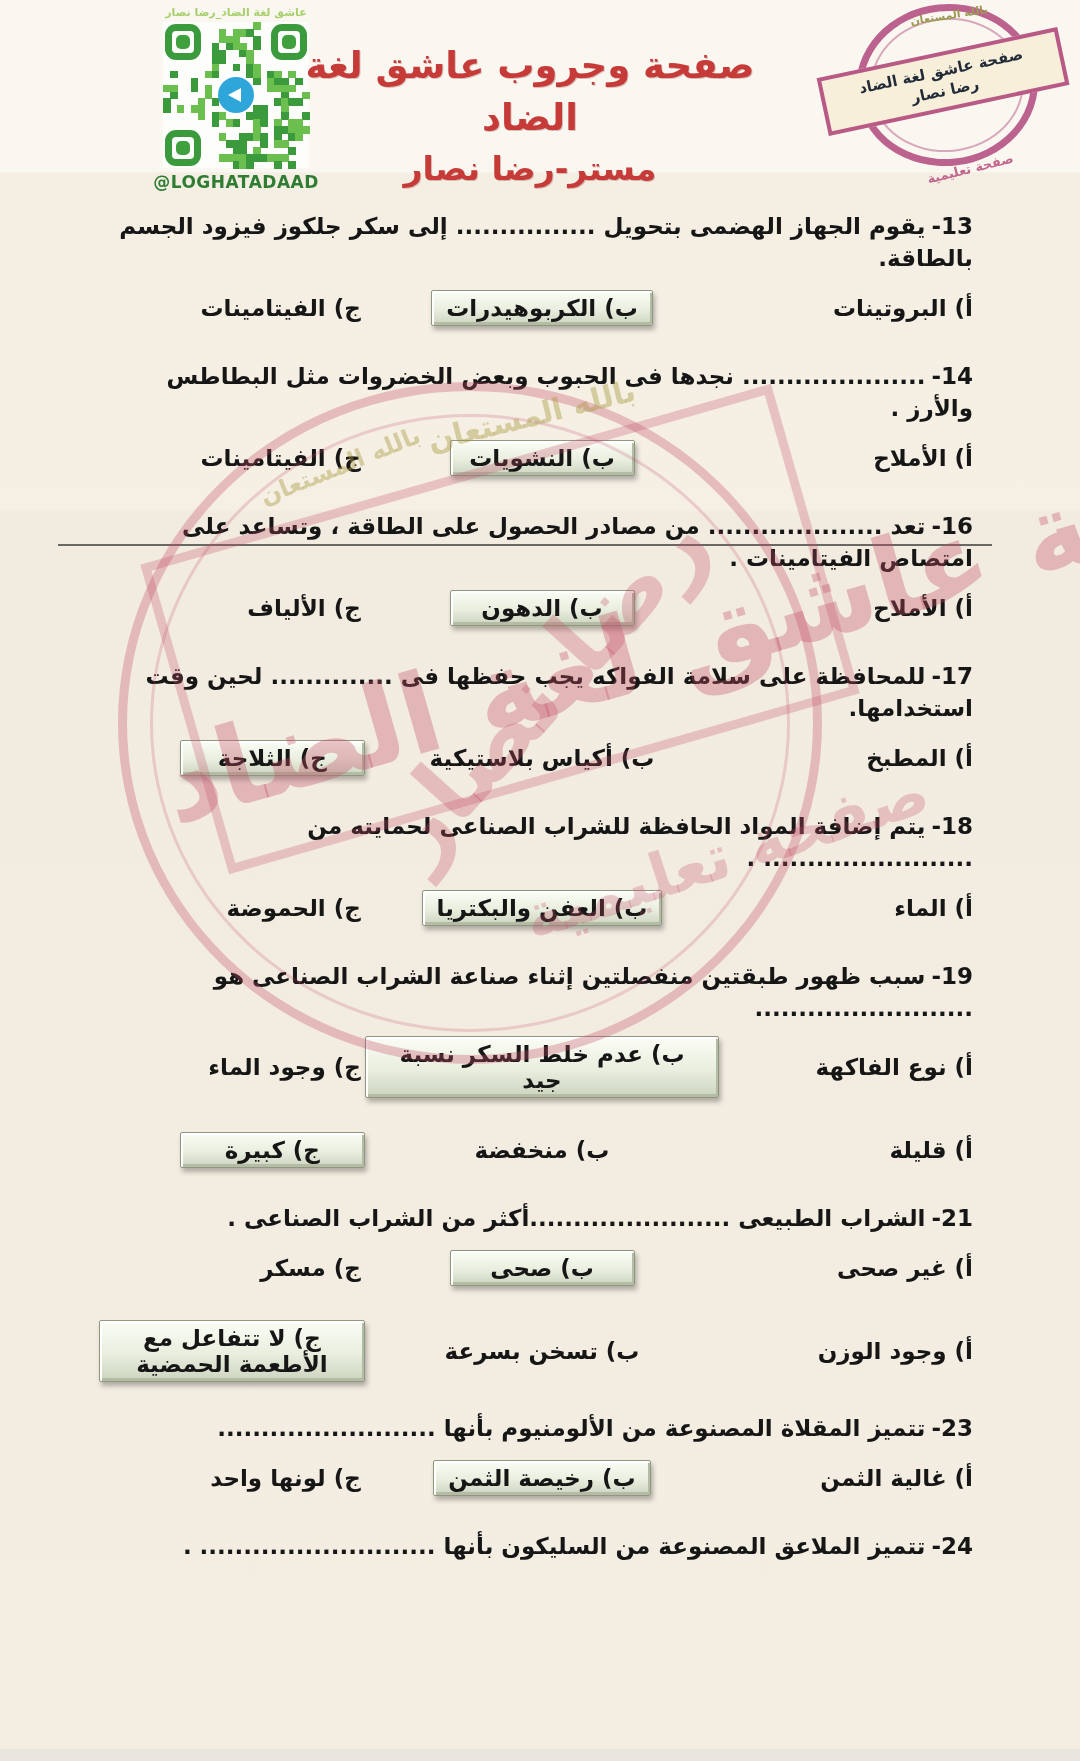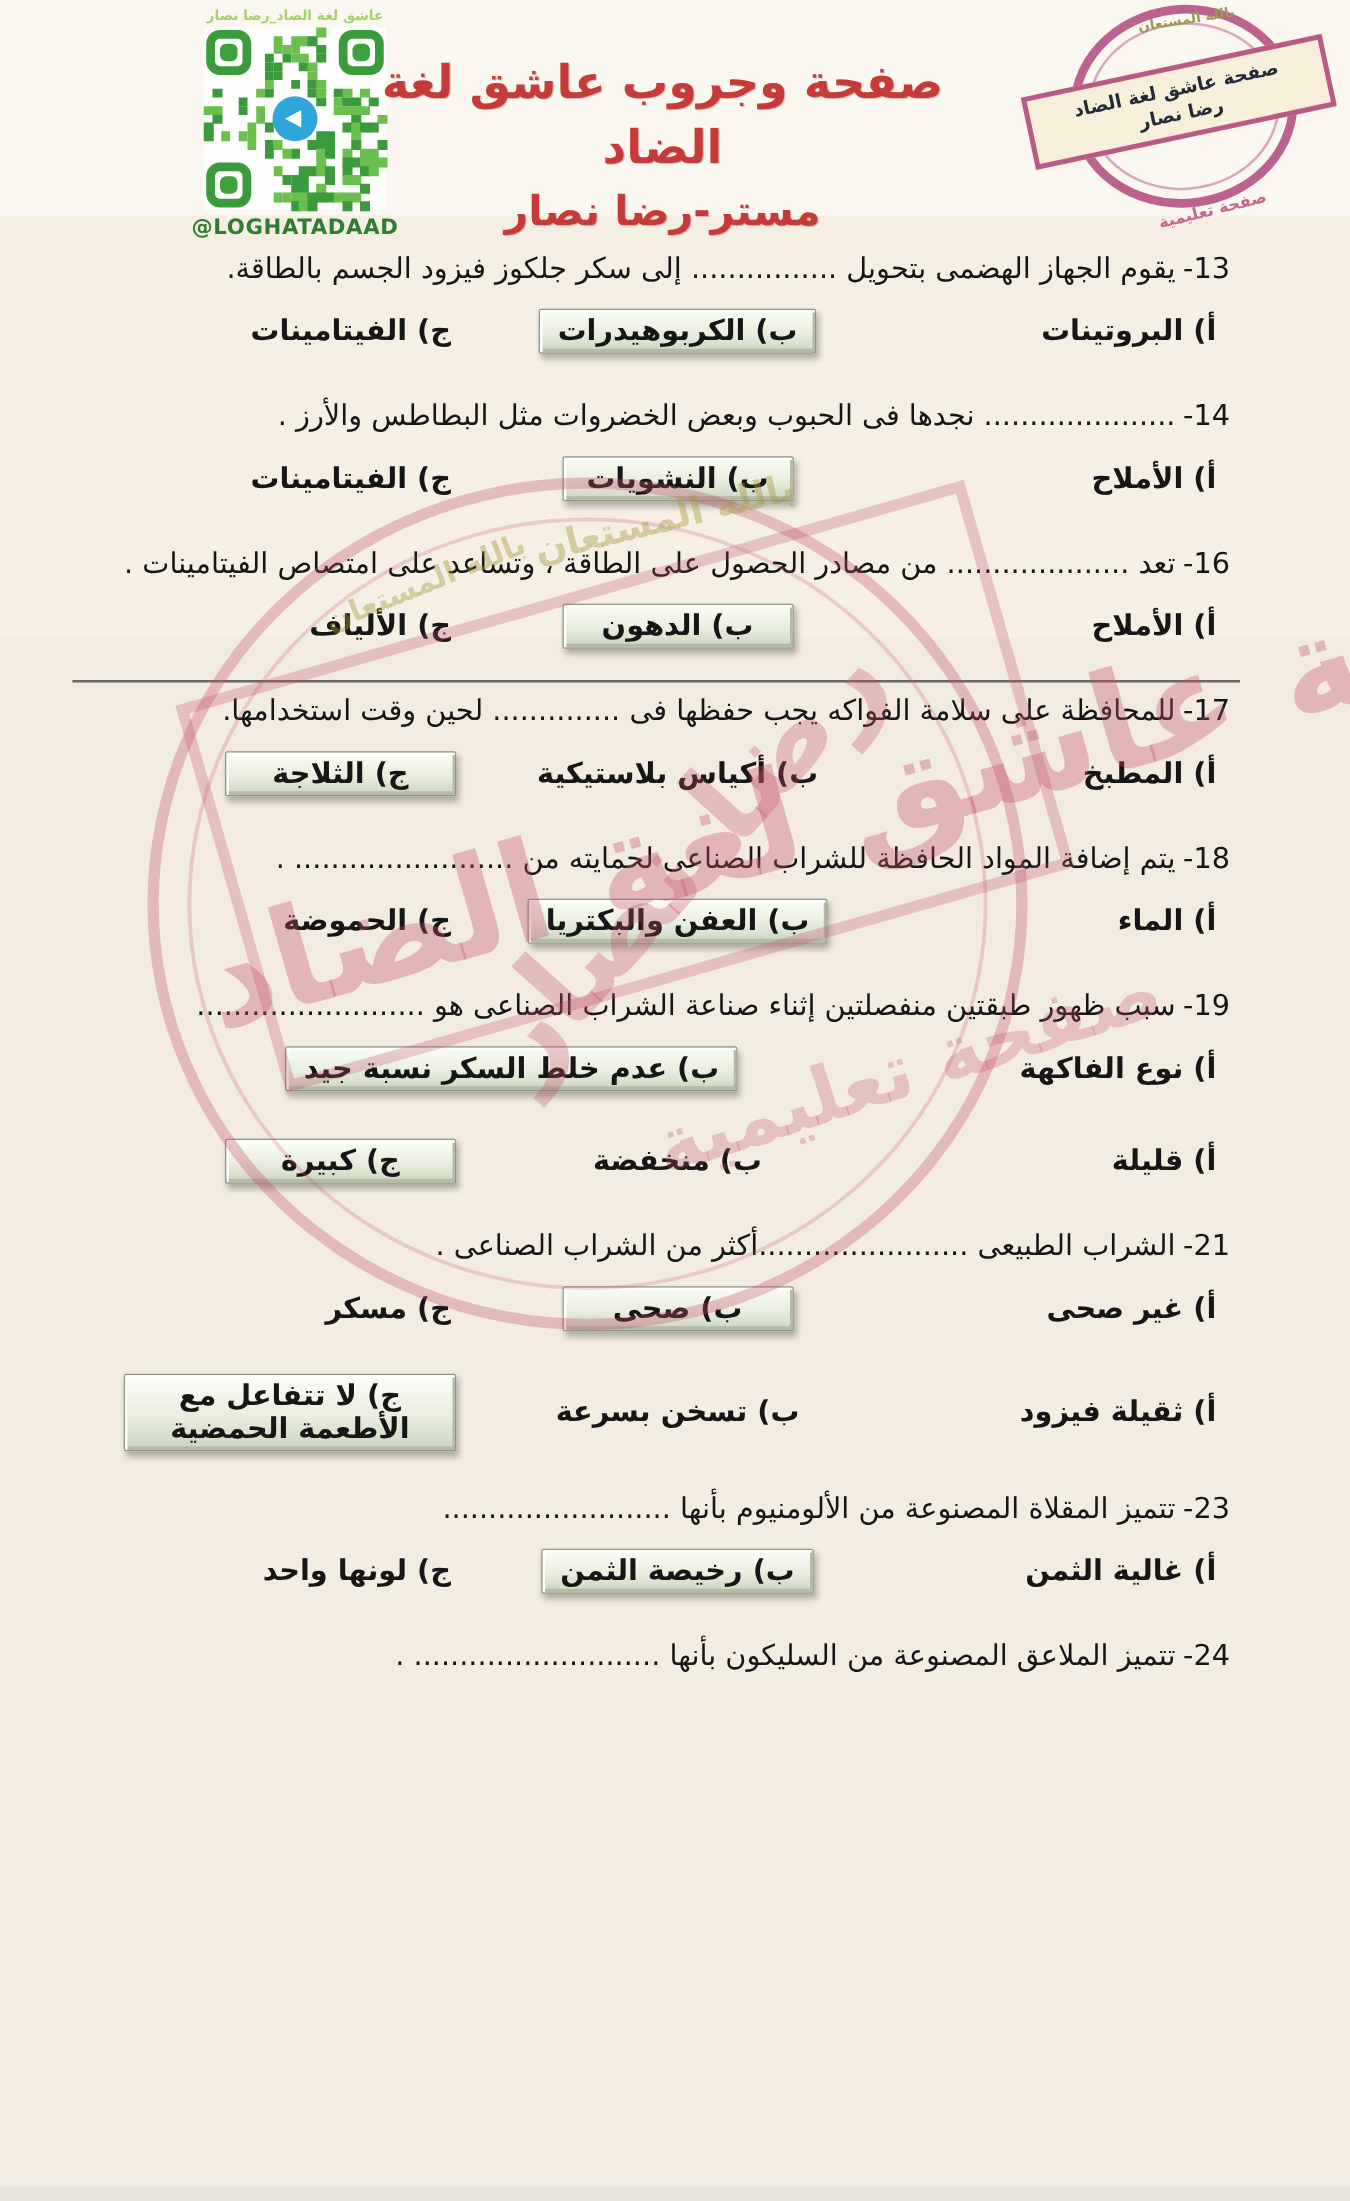--- a/index.html
+++ b/index.html
@@ -32,21 +32,21 @@
     border:7px solid rgba(176,72,124,.85); border-radius:50%; transform:rotate(-6deg); box-sizing:border-box;}
   .stamp-ring::after{content:''; position:absolute; inset:7px; border:2px solid rgba(176,72,124,.45); border-radius:50%;}
   .stamp-top{position:absolute; right:92px; top:9px; font-size:11px; color:#9a9a55; transform:rotate(-9deg); font-weight:bold;}
   .stamp-ribbon{position:absolute; right:14px; top:52px; width:246px; background:#f7efda;
     border:4px solid rgba(176,72,124,.9); transform:rotate(-12deg); text-align:center;
     font-size:15px; font-weight:bold; color:#222b38; padding:5px 6px; line-height:1.35; box-sizing:border-box;}
   .stamp-bottom{position:absolute; right:66px; bottom:2px; font-size:13px; color:#c2688e; transform:rotate(-14deg); font-weight:bold;}
   
   .content{position:absolute; top:198px; right:95px; left:95px; z-index:2;}
   .question{margin-bottom:30px;}
-  .q-line{margin:1px; font-size:23px; font-weight:normal; line-height:32px; text-align:right;}
+  .q-line{margin:12px; font-size:23px; font-weight:bold; line-height:32px; text-align:right;}
   .q-num{margin-left:6px;}
   .q-options{display:flex; align-items:center; margin-top:12px; min-height:44px; padding-left:4px;}
   .opt{font-size:23px; font-weight:bold;}
   .opt:nth-child(1){flex:0 0 30%; text-align:right; padding-right:8px; box-sizing:border-box;}
   .opt:nth-child(2){flex:1 1 auto; text-align:center;}
   .opt:nth-child(3){flex:0 0 30%; text-align:right; box-sizing:border-box;text-decoration:underline;}
   .opt-label{display:inline-block; padding:2px 4px;}
   .opt-label.boxed{
     min-width:185px; text-align:center; padding:4px 14px; border-radius:2px;
     background:linear-gradient(180deg,#fbfdf6 0%,#e9eede 55%,#ccd4bf 100%);
@@ -284,20 +284,21 @@
     </div>
   </section>
 
   <section class="question">
     <p class="q-line">
       <span class="q-num">19-</span><span class="q-text">سبب ظهور طبقتين منفصلتين إثناء صناعة الشراب الصناعى هو .........................</span>
     </p>
     <div class="q-options">
       <span class="opt"><span class="opt-label">أ) نوع الفاكهة</span></span>
       <span class="opt"><span class="opt-label boxed">ب) عدم خلط السكر نسبة جيد</span></span>
+      <span class="opt"><span class="opt-label">ج) وجود الماء</span></span>
     </div>
   </section>
 
   <section class="question">
     <div class="q-options">
       <span class="opt"><span class="opt-label">أ) قليلة</span></span>
       <span class="opt"><span class="opt-label">ب) منخفضة</span></span>
       <span class="opt"><span class="opt-label boxed">ج) كبيرة</span></span>
     </div>
   </section>
@@ -308,21 +309,21 @@
     </p>
     <div class="q-options">
       <span class="opt"><span class="opt-label">أ) غير صحى</span></span>
       <span class="opt"><span class="opt-label boxed">ب) صحى</span></span>
       <span class="opt"><span class="opt-label">ج) مسكر</span></span>
     </div>
   </section>
 
   <section class="question">
     <div class="q-options">
-      <span class="opt"><span class="opt-label">أ) ثقيلة فيزود</span></span>
+      <span class="opt"><span class="opt-label">أ) وجود الوزن</span></span>
       <span class="opt"><span class="opt-label">ب) تسخن بسرعة</span></span>
       <span class="opt"><span class="opt-label boxed">ج) لا تتفاعل مع الأطعمة الحمضية</span></span>
     </div>
   </section>
 
   <section class="question">
     <p class="q-line">
       <span class="q-num">23-</span><span class="q-text">تتميز المقلاة المصنوعة من الألومنيوم بأنها .........................</span>
     </p>
     <div class="q-options">

